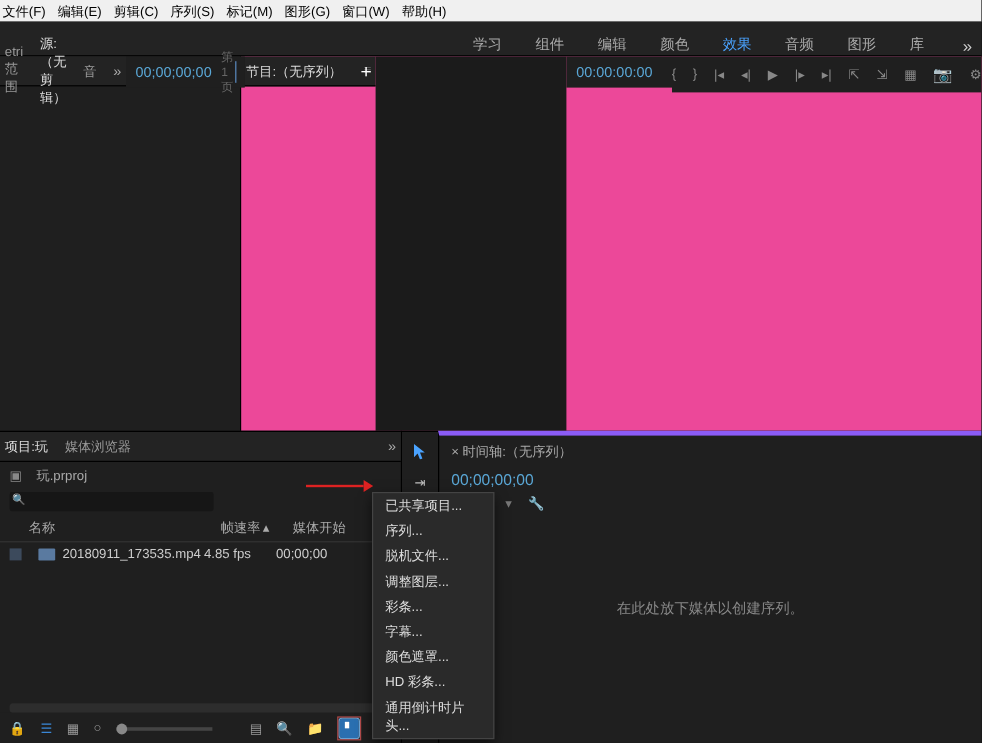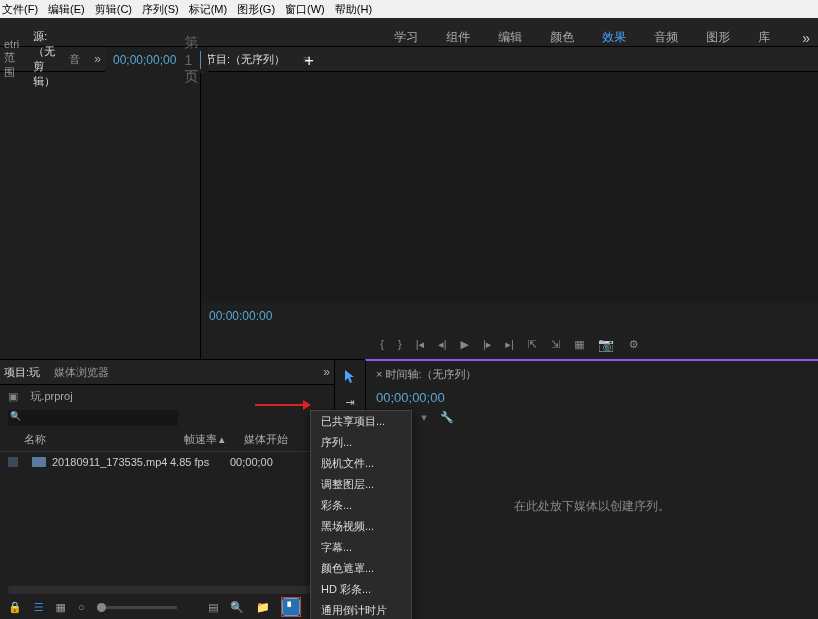--- a/index.html
+++ b/index.html
@@ -15,21 +15,21 @@
 .tab{color:#999;margin-right:14px;font-size:11px;cursor:pointer}
 .tab.active{color:#ddd}
 .tab-more{margin-left:auto;color:#aaa;font-size:12px;cursor:pointer}
 .monitor{flex:1;background:#1b1b1b}
 .timebar{height:26px;display:flex;align-items:center;padding:0 8px;background:#1f1f1f;position:relative}
 .tc{color:#5aa7d6;font-size:12px;margin-right:8px}
 .spacer{flex:1}
 .ctrlrow{height:28px;display:flex;align-items:center;justify-content:center;gap:20px;background:#1f1f1f}
 .ctrlrow .ic{width:12px;height:12px;color:#999;cursor:pointer}
 .plus{color:#fff;font-size:16px;position:relative;top:0}
-.progpane{flex:1;background:#ec4899;display:flex;flex-direction:column}
+.progpane{flex:1;background:#ec4899;display:flex;}
 .lower{display:flex;height:261px}
 .projectpane{width:334px;background:#1f1f1f;border-top:1px solid #000;display:flex;flex-direction:column;position:relative}
 .proj-head{display:flex;align-items:center;padding:4px 8px;color:#ddd}
 .prjname{margin-left:12px;color:#aaa}
 .searchrow{display:flex;align-items:center;padding:2px 8px;gap:6px}
 .searchinput{flex:1;background:#161616;border:none;color:#ccc;height:16px;font-size:11px;padding:0 14px;border-radius:2px}
 .searchwrap{position:relative;flex:1}
 .searchwrap::before{content:"\1F50D";position:absolute;left:2px;top:1px;font-size:9px;color:#888}
 .folder-ic{width:14px;height:11px;background:#888;border-radius:1px;cursor:pointer}
 .cols{display:flex;padding:4px 24px;color:#aaa;font-size:11px;border-bottom:1px solid #333}
@@ -42,21 +42,21 @@
 .projfill{flex:1}
 .scrollbar{height:8px;background:#2d2d2d;margin:0 8px;border-radius:3px}
 .projbottom{height:26px;display:flex;align-items:center;padding:0 8px;gap:12px;background:#1f1f1f}
 .pb-ic{color:#999;font-size:11px;cursor:pointer}
 .pb-ic.lock{color:#6aa03a}
 .pb-ic.list{color:#3a87d6}
 .slider{width:80px;height:3px;background:#444;position:relative}
 .slider::before{content:"";position:absolute;left:0;top:-3px;width:9px;height:9px;background:#888;border-radius:50%}
 .newbtn{width:16px;height:16px;background:#2a6fb0;border-radius:2px;cursor:pointer;outline:1px solid #6aa0d0;display:flex;align-items:center;justify-content:center;color:#fff;font-size:9px}
 .newbtn-wrap{outline:1px solid #b04a4a;padding:1px}
-.timelinepane{flex:1;background:#1f1f1f;border-top:2px solid #8b5cf6;border-left:1px solid #000;position:relative}
+.timelinepane{flex:1;background:#1f1f1f;border-top:4px solid #8b5cf6;border-left:1px solid #000;position:relative}
 .tl-head{padding:6px 10px;color:#aaa}
 .tl-tc{color:#5aa7d6;font-size:13px;padding:2px 10px}
 .tl-tools{display:flex;gap:14px;padding:4px 10px;color:#777}
 .tl-placeholder{position:absolute;left:50%;top:56%;transform:translate(-50%,-50%);color:#888;font-size:12px}
 .toolcol{width:30px;background:#1f1f1f;border-top:1px solid #000;border-left:1px solid #000;display:flex;flex-direction:column;align-items:center;padding-top:8px;gap:10px}
 .tool{width:16px;height:16px;cursor:pointer;color:#bbb;display:flex;align-items:center;justify-content:center}
 .tool.active{color:#4aa3ff}
 .arrow{position:absolute;left:255px;top:44px;pointer-events:none}
 .arrow-line{width:48px;height:2px;background:#d22}
 .arrow-head{width:0;height:0;border-left:8px solid #d22;border-top:5px solid transparent;border-bottom:5px solid transparent;position:absolute;right:-8px;top:-4px}
@@ -96,21 +96,21 @@
   <div class="sourcepane">
     <div class="tabrow">
       <span class="tab">etri 范围</span>
       <span class="tab active">源:（无剪辑）</span>
       <span class="tab">音</span>
       <span class="tab-more">»</span>
     </div>
     <div class="monitor"></div>
     <div class="timebar">
       <span class="tc">00;00;00;00</span>
-      <span style="color:#666;font-size:14px">第1页</span>
+      <span style="color:#666;font-size:10px">第1页</span>
       <div class="spacer"></div>
       <div style="width:2px;height:18px;background:#5a8ac0"></div>
     </div>
     <div class="ctrlrow">
       <span class="ic">◂∣</span>
       <span class="ic">▶</span>
       <span class="ic">∣▸</span>
       <span class="plus">+</span>
     </div>
   </div>
@@ -218,19 +218,18 @@
     <div class="tl-placeholder">在此处放下媒体以创建序列。</div>
   </div>
 </div>
 
 <div class="contextmenu">
   <div class="mi">已共享项目...</div>
   <div class="mi">序列...</div>
   <div class="mi">脱机文件...</div>
   <div class="mi">调整图层...</div>
   <div class="mi">彩条...</div>
-  <div class="mi">黑场视频...</div>
   <div class="mi">字幕...</div>
   <div class="mi">颜色遮罩...</div>
   <div class="mi">HD 彩条...</div>
   <div class="mi">通用倒计时片头...</div>
 
 </div>
 
 </body></html>

